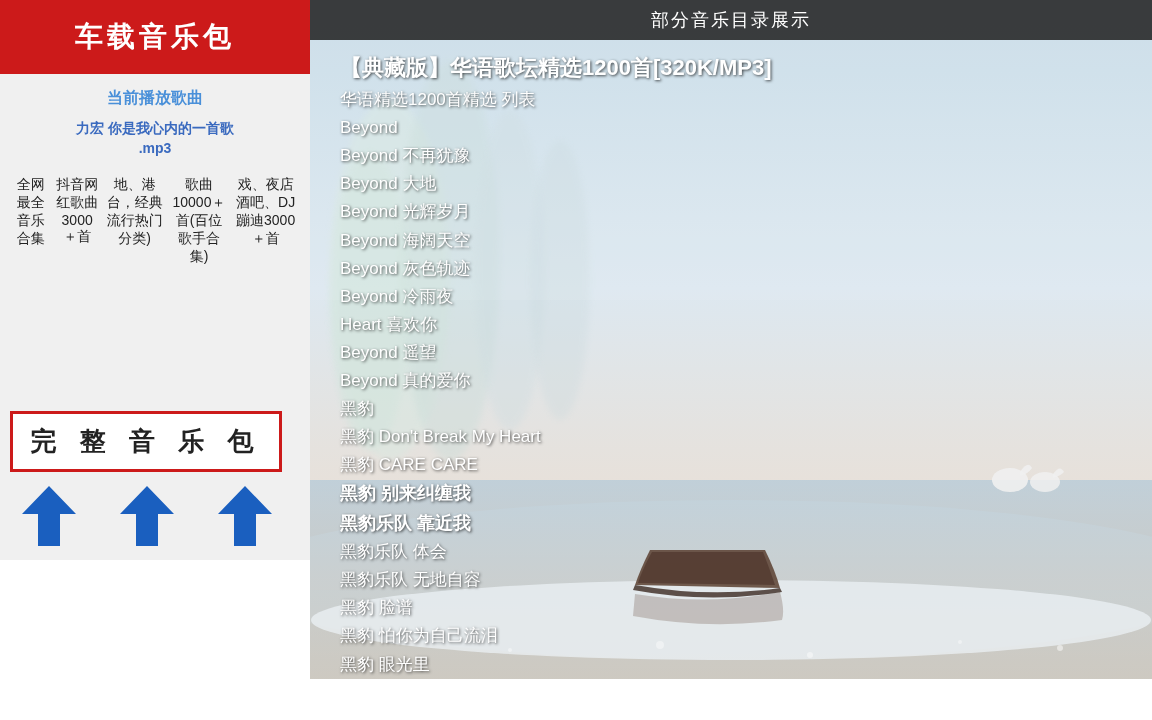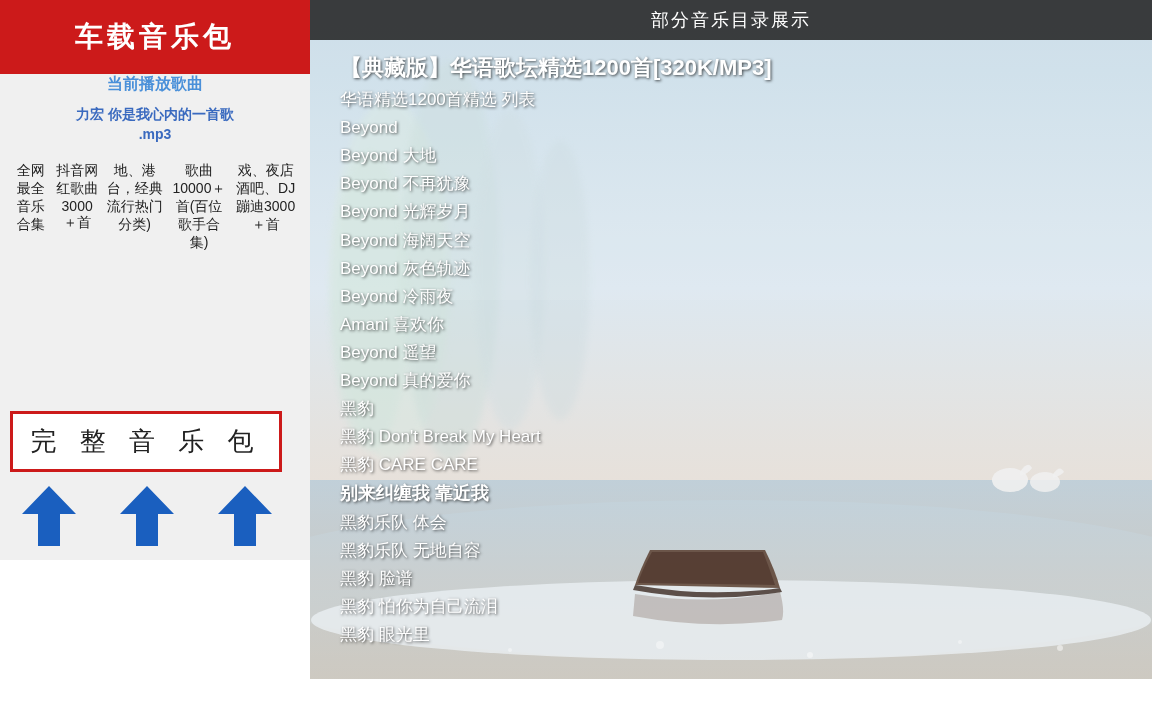--- a/index.html
+++ b/index.html
@@ -30,21 +30,21 @@
       font-weight: bold;
       text-align: center;
       padding: 18px 10px;
       letter-spacing: 4px;
     }
 
     .now-playing-label {
       color: #4a90d9;
       font-size: 16px;
       text-align: center;
-      padding: 0 10px 6px;
+      padding: 14px 10px 6px;
       font-weight: bold;
     }
 
     .now-playing-song {
       color: #3a6abf;
       font-size: 14px;
       text-align: center;
       padding: 4px 16px 10px;
       font-weight: bold;
       line-height: 1.4;
@@ -63,21 +63,21 @@
       text-align: center;
     }
 
     .spacer { flex: 1; }
 
     .bottom-btn {
       margin: 0 28px 8px 10px;
       border: 3px solid #cc1a1a;
       color: #222;
       font-size: 26px;
-      font-weight: normal;
+      font-weight: bold;
       text-align: center;
       padding: 10px;
       letter-spacing: 8px;
       background: #fff;
     }
 
     .arrows-row {
       display: flex;
       justify-content: space-around;
       padding: 6px 16px 10px 0px;
@@ -281,32 +281,33 @@
     <rect x="0" y="0" width="842" height="300" fill="white" opacity="0.08"></rect>
   </svg>
 
   <div class="top-bar">部分音乐目录展示</div>
 
   <div class="song-list-overlay">
 
   <div class="song-item bold-item header-item">【典藏版】华语歌坛精选1200首[320K/MP3]</div>
       <div class="song-item">华语精选1200首精选 列表</div>
       <div class="song-item">Beyond</div>
+      <div class="song-item">Beyond 不再犹豫</div>
       <div class="song-item">Beyond 大地</div>
-      <div class="song-item">Beyond 不再犹豫</div>
       <div class="song-item">Beyond 光辉岁月</div>
       <div class="song-item">Beyond 海阔天空</div>
       <div class="song-item">Beyond 灰色轨迹</div>
       <div class="song-item">Beyond 冷雨夜</div>
-      <div class="song-item">Amani 喜欢你</div>
+      <div class="song-item">Heart 喜欢你</div>
       <div class="song-item">Beyond 遥望</div>
       <div class="song-item">Beyond 真的爱你</div>
       <div class="song-item">黑豹</div>
       <div class="song-item">黑豹 Don't Break My Heart</div>
       <div class="song-item">黑豹 CARE CARE</div>
-      <div class="song-item bold-item">别来纠缠我 靠近我</div>
+      <div class="song-item bold-item">黑豹 别来纠缠我</div>
+      <div class="song-item bold-item">黑豹乐队 靠近我</div>
       <div class="song-item">黑豹乐队 体会</div>
       <div class="song-item">黑豹乐队 无地自容</div>
       <div class="song-item">黑豹 脸谱</div>
       <div class="song-item">黑豹 怕你为自己流泪</div>
       <div class="song-item">黑豹 眼光里</div>
     </div>
 </div>
 
 </body></html>

